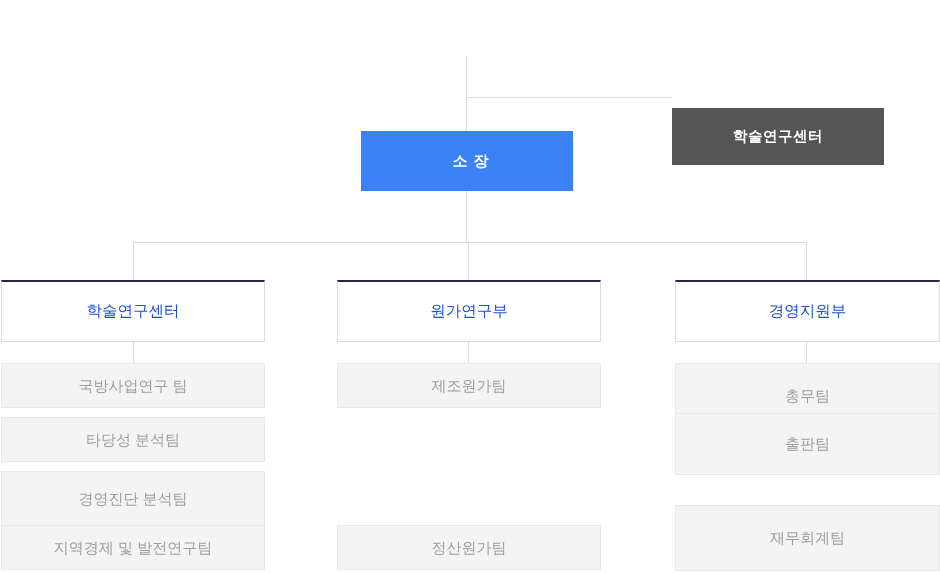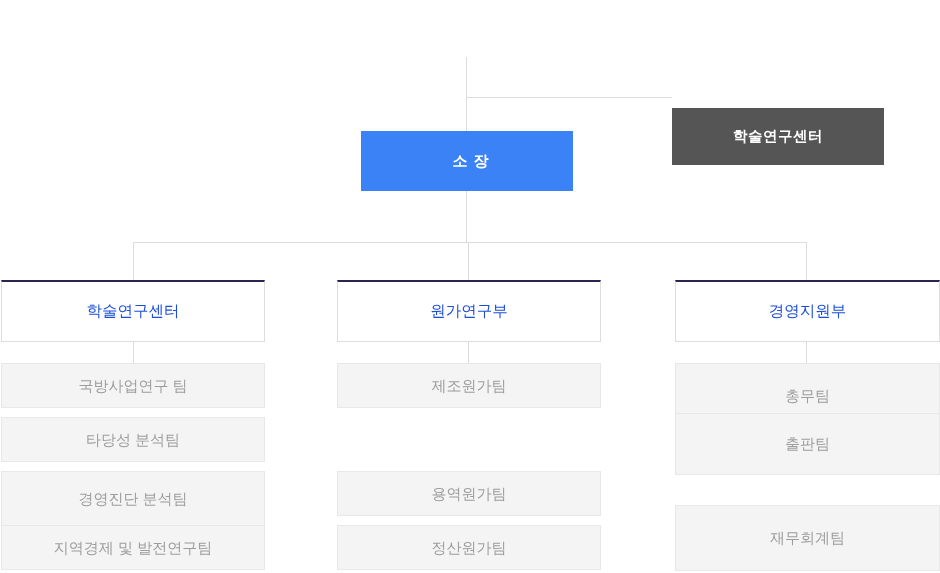--- a/index.html
+++ b/index.html
@@ -90,20 +90,19 @@
   <div class="box box-dept" style="left:337px;top:280px;width:264px;height:62px">원가연구부</div>
 
   <div class="box box-dept" style="left:675px;top:280px;width:265px;height:62px">경영지원부</div>
 
   <div class="box box-team" style="left:1px;top:363px;width:264px;height:45px">국방사업연구 팀</div>
   <div class="box box-team" style="left:1px;top:417px;width:264px;height:45px">타당성 분석팀</div>
   <div class="box box-team" style="left:1px;top:471px;width:264px;height:56px">경영진단 분석팀</div>
   <div class="box box-team" style="left:1px;top:525px;width:264px;height:45px">지역경제 및 발전연구팀</div>
 
   <div class="box box-team" style="left:337px;top:363px;width:264px;height:45px">제조원가팀</div>
-  <div class="box box-team" style="left:337px;top:471px;width:264px;height:45px">용역원가팀</div>
   <div class="box box-team" style="left:337px;top:525px;width:264px;height:45px">정산원가팀</div>
 
   <div class="box box-team" style="left:675px;top:363px;width:265px;height:66px">총무팀</div>
   <div class="box box-team" style="left:675px;top:413px;width:265px;height:62px">출판팀</div>
   <div class="box box-team" style="left:675px;top:505px;width:265px;height:66px">재무회계팀</div>
 
 </div>
 
 </body></html>

